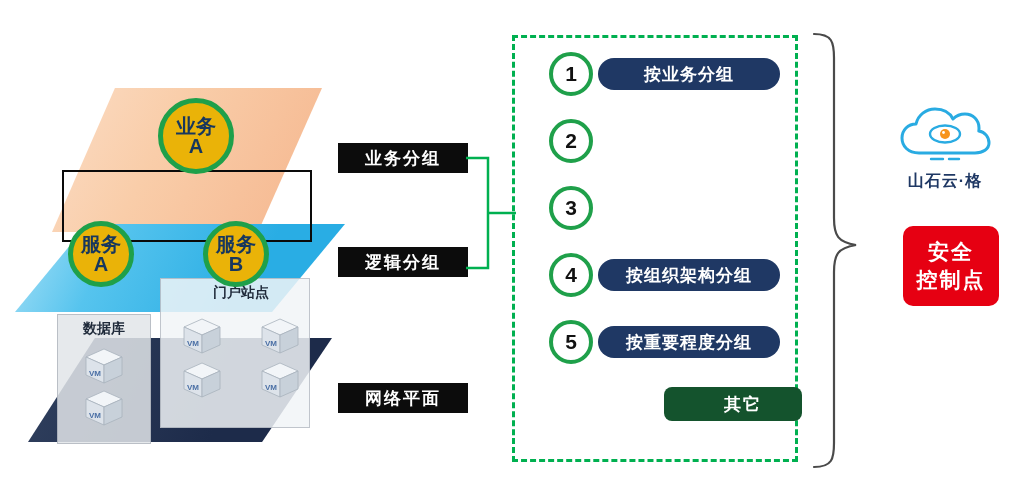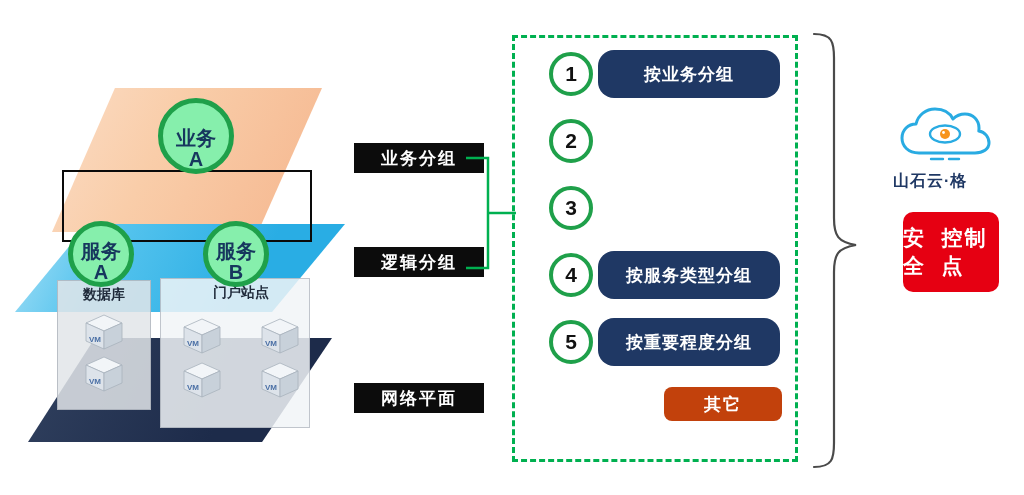--- a/index.html
+++ b/index.html
@@ -22,42 +22,42 @@
   .plane-network{
     left:28px;top:338px;width:304px;height:104px;
     clip-path:polygon(22% 0,100% 0,77% 100%,0 100%);
     background:linear-gradient(115deg,#31415f 0%,#1d2b4a 65%);
   }
   .biz-outline{
     position:absolute;left:62px;top:170px;width:246px;height:68px;
     border:2px solid #0a0a0a;background:transparent;z-index:4;
   }
   .circle{
-    position:absolute;z-index:6;background:#86efac;border:5px solid #1fa04a;border-radius:50%;
-    display:flex;flex-direction:column;align-items:center;justify-content:flex-end;
+    position:absolute;z-index:6;background:#eab308;border:5px solid #1fa04a;border-radius:50%;
+    display:flex;flex-direction:column;align-items:center;justify-content:center;
     color:#17375e;font-weight:bold;line-height:1.02;box-sizing:border-box;text-align:center;
   }
   .circle-business{left:158px;top:98px;width:76px;height:76px;font-size:20px;}
   .circle-service{width:66px;height:66px;font-size:20px;}
   .circle-service-a{left:68px;top:221px;}
   .circle-service-b{left:203px;top:221px;}
   .layer-label{
     position:absolute;left:338px;width:130px;height:30px;background:#0c0c0c;color:#ffffff;
     display:flex;align-items:center;justify-content:center;font-size:17px;font-weight:bold;
-    letter-spacing:2px;z-index:7;margin-left:16px;
+    letter-spacing:2px;z-index:7;
   }
   .layer-label-business{top:143px;}
   .layer-label-logical{top:247px;}
   .layer-label-network{top:383px;}
   .sub-panel{
     position:absolute;z-index:5;box-sizing:border-box;
     border:1px solid rgba(150,156,168,.55);
     display:flex;flex-direction:column;align-items:center;
   }
-  .db-panel{left:57px;top:280px;width:94px;height:130px;background:rgba(226,229,233,.85);}
+  .db-panel{left:57px;top:314px;width:94px;height:130px;background:rgba(226,229,233,.85);}
   .portal-panel{left:160px;top:278px;width:150px;height:150px;background:rgba(241,244,247,.85);padding-left:12px;}
   .sub-panel .panel-title{font-size:14px;font-weight:bold;color:#1f2a3a;margin-top:5px;}
   .db-cubes{display:flex;flex-direction:column;align-items:center;gap:6px;margin-top:10px;}
   .portal-cubes{
     display:grid;grid-template-columns:40px 40px;column-gap:38px;row-gap:8px;margin-top:16px;
   }
   .vm-cube{width:40px;height:36px;display:block;}
   
   .left-connector{position:absolute;left:462px;top:142px;z-index:8;}
   .right-brace{position:absolute;left:806px;top:28px;z-index:8;}
@@ -67,36 +67,36 @@
     border:3px dashed #00B050;background:#ffffff;
     padding:14px 0 0 34px;
   }
   .group-row{display:flex;align-items:center;margin-bottom:23px;height:44px;}
   .num-circle{
     width:44px;height:44px;box-sizing:border-box;border:4px solid #1fa04a;border-radius:50%;
     background:#fff;display:flex;align-items:center;justify-content:center;
     font-size:21px;font-weight:bold;color:#111111;flex:0 0 44px;
   }
   .group-pill{
-    margin-left:5px;width:182px;height:48px;background:#1F3864;border-radius:16px;
+    margin-left:5px;width:182px;height:32px;background:#1F3864;border-radius:16px;
     color:#ffffff;font-size:17px;font-weight:bold;letter-spacing:1px;
     display:flex;align-items:center;justify-content:center;
   }
   .other-pill{
-    margin-left:115px;margin-top:17px;width:118px;height:34px;background:#c2410c;border-radius:8px;
+    margin-left:115px;margin-top:17px;width:118px;height:34px;background:#14532d;border-radius:8px;
     color:#ffffff;font-size:17px;font-weight:bold;letter-spacing:2px;
-    display:flex;align-items:center;justify-content:center;
-  }
-  
-  .brand-block{position:absolute;left:893px;top:103px;width:104px;text-align:left;z-index:9;}
+    display:flex;align-items:center;justify-content:center;padding-left:20px;
+  }
+  
+  .brand-block{position:absolute;left:893px;top:103px;width:104px;text-align:center;z-index:9;}
   .brand-name{margin-top:2px;font-size:16px;font-weight:bold;color:#1F3864;letter-spacing:1px;}
   .control-badge{
-    position:absolute;left:903px;top:212px;width:96px;height:80px;background:#E60012;border-radius:10px;
+    position:absolute;left:903px;top:226px;width:96px;height:80px;background:#E60012;border-radius:10px;
     color:#ffffff;font-size:21px;font-weight:bold;line-height:1.35;letter-spacing:2px;
-    display:flex;align-items:center;justify-content:center;z-index:9;
+    display:flex;flex-direction:column;align-items:center;justify-content:center;z-index:9;
   }
 </style>
 </head>
 <body>
 
 <div class="canvas">
 
   <div class="plane plane-network"></div>
   <div class="plane plane-business"></div>
   <div class="plane plane-logical"></div>
@@ -179,21 +179,21 @@
       <div class="group-pill">按业务分组</div>
     </div>
     <div class="group-row">
       <div class="num-circle">2</div>
     </div>
     <div class="group-row">
       <div class="num-circle">3</div>
     </div>
     <div class="group-row">
       <div class="num-circle">4</div>
-      <div class="group-pill">按服务类型分组</div>
+      <div class="group-pill">按组织架构分组</div>
     </div>
     <div class="group-row">
       <div class="num-circle">5</div>
       <div class="group-pill">按重要程度分组</div>
     </div>
 
     <div class="other-pill">其它</div>
   </div>
 
   <svg class="right-brace" width="60" height="445" viewBox="0 0 60 445">

